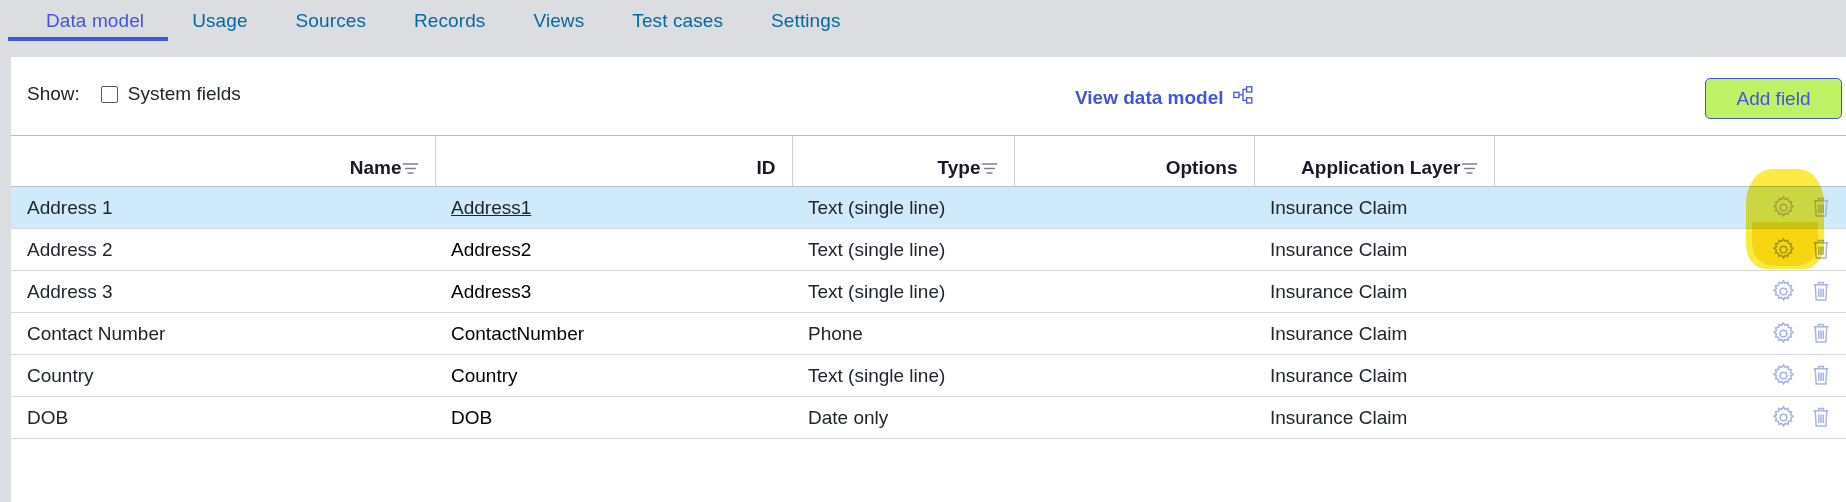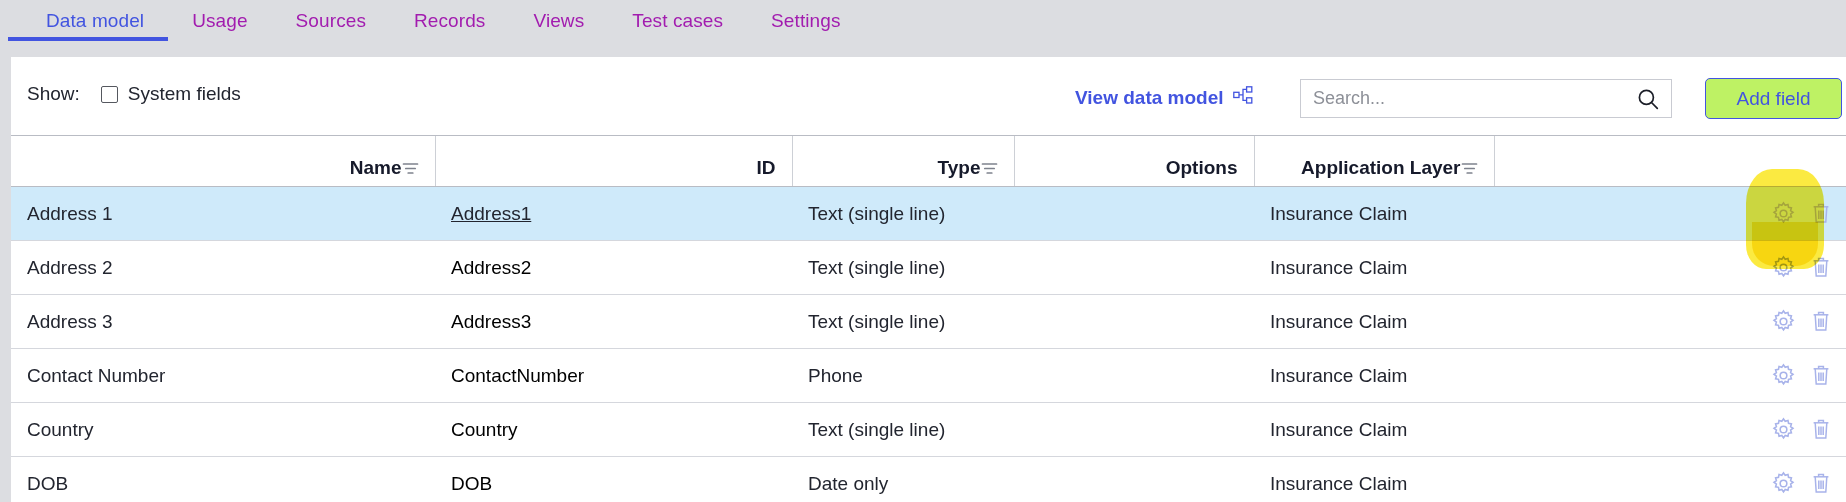--- a/index.html
+++ b/index.html
@@ -26,21 +26,21 @@
     display: flex; align-items: center;
     height: 41px;
     padding-left: 14px;
   }
   .tab {
     position: relative;
     height: 41px;
     display: flex; align-items: center;
     padding: 0 24px;
     font-size: 19px;
-    color: #a21caf;
+    color: #0369a1;
     letter-spacing: .1px;
     cursor: pointer;
     white-space: nowrap;
   }
   .tab.active { color: #4254e0; }
   .tab.active::after {
     content: "";
     position: absolute; left: -14px; right: 0; bottom: 0;
     height: 4px; background: #4254e0;
   }
@@ -123,21 +123,21 @@
     color: #161a2b;
     padding: 0 16px;
     vertical-align: middle;
     position: relative;
     background: #fff;
   }
   .th-inner { display: flex; align-items: center; justify-content: flex-end; margin-top: 14px; }
   .vsep { border-left: 1px solid #cdd0d6; }
 
   .tbl tbody td {
-    height: 54px;
+    height: 42px;
     border-bottom: 1px solid #d5d7dd;
     font-size: 19px;
     color: #22252f;
     padding: 0 16px;
     vertical-align: middle;
     white-space: nowrap;
     overflow: hidden;
   }
   tr.sel td { background: #cfeafa; }
 
@@ -206,29 +206,20 @@
         <span>
           <svg width="20" height="18" viewBox="0 0 20 18" fill="none" stroke="#4254e0" stroke-width="1.3">
             <rect x="0.8" y="6.3" width="5.2" height="5.2"></rect>
             <rect x="13.6" y="0.8" width="5.2" height="5.2"></rect>
             <rect x="13.6" y="11.8" width="5.2" height="5.2"></rect>
             <path d="M6 8.9 H10 V3.4 H13.6 M10 8.9 V14.4 H13.6"></path>
           </svg>
         </span>
       </div>
 
-      <div class="search-box">
-        <input class="search-input" type="text" placeholder="Search..." style="">
-        <span class="search-ico">
-          <svg width="22" height="22" viewBox="0 0 22 22" fill="none" stroke="#1b1e28" stroke-width="1.7">
-            <circle cx="9.4" cy="9.4" r="7"></circle>
-            <line x1="14.5" y1="14.5" x2="20.3" y2="20.3" stroke-linecap="round"></line>
-          </svg>
-        </span>
-      </div>
 
       <button class="add-field">Add field</button>
     </div>
 
     <table class="tbl">
       <colgroup>
         <col style="width:424px">
         <col style="width:357px">
         <col style="width:222px">
         <col style="width:240px">

